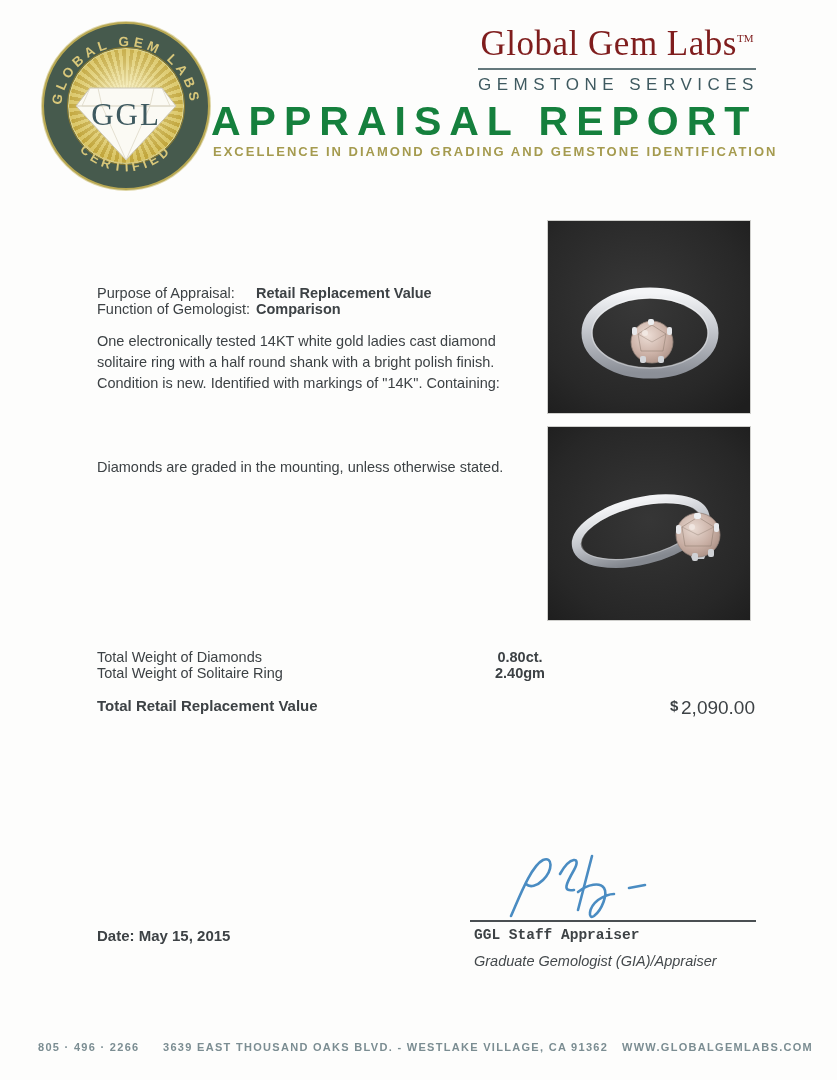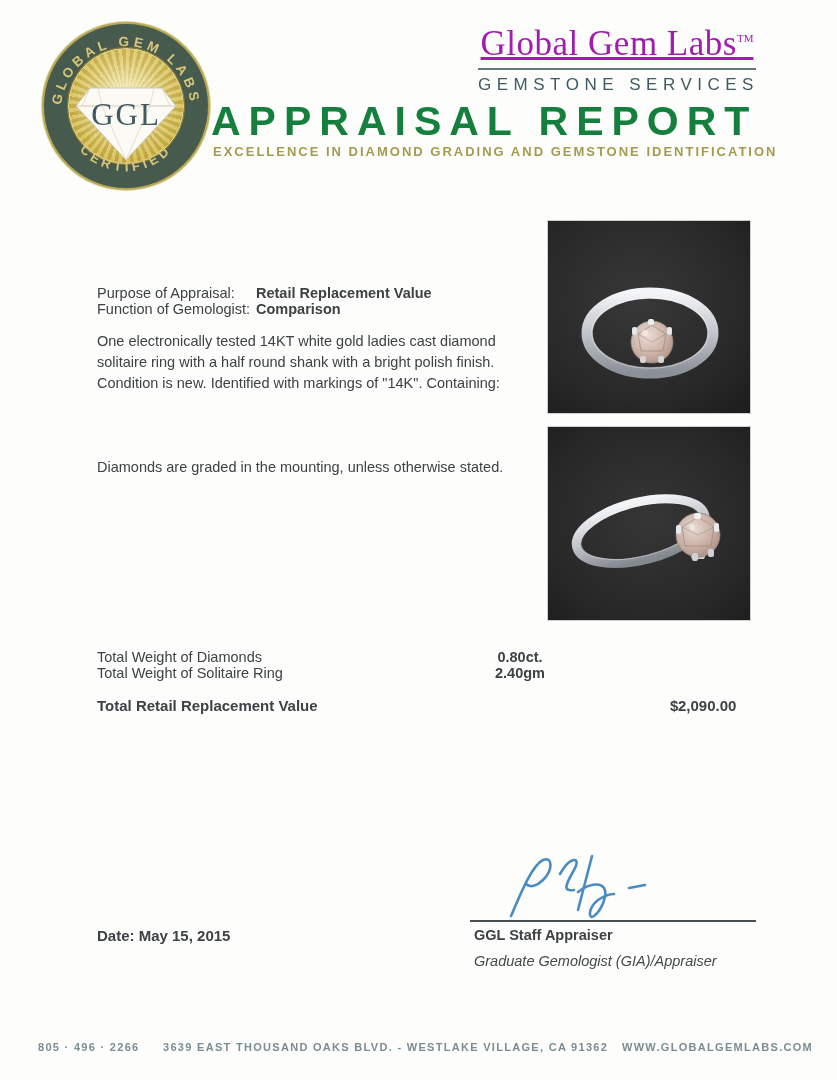--- a/index.html
+++ b/index.html
@@ -29,21 +29,21 @@
     border:1px solid #e5da92;
     box-shadow:0 0 0 1px #8a7a30;
   }
   .seal-art{position:absolute;left:0;top:0;}
   .seal-arc-text{font-family:"Liberation Sans", sans-serif;font-weight:bold;fill:#d8c77a;}
   .seal-ggl{font-family:"Liberation Serif", serif;fill:#3f5a60;}
   
   .brand-block{position:absolute;left:462px;top:24px;width:310px;text-align:center;}
   .brand{
     font-family:"Liberation Serif", serif;
-    font-size:35px;color:#a21caf;letter-spacing:.5px;white-space:nowrap;text-decoration:underline;
+    font-size:35px;color:#7f1d1d;letter-spacing:.5px;white-space:nowrap;
   }
   .brand sup{font-size:11px;letter-spacing:0;}
   .brand-rule{width:278px;height:1.5px;background:#64787c;margin:4px auto 5px;}
   .brand-sub{
     font-size:17px;color:#3f5a60;letter-spacing:5.5px;white-space:nowrap;
     margin-left:3px;
   }
   .report-title{
     position:absolute;left:211px;top:98px;
     font-size:41px;font-weight:bold;color:#15803d;letter-spacing:8px;white-space:nowrap;
@@ -61,25 +61,25 @@
     font-size:14.5px;line-height:21px;
   }
   
   .photo{position:absolute;left:548px;width:202px;box-shadow:0 0 0 1px #cfcfcc;}
   .photo svg{display:block;}
   
   .totals-label{position:absolute;left:97px;font-size:14.5px;}
   .totals-value{position:absolute;left:455px;width:130px;text-align:center;font-size:14.5px;font-weight:bold;}
   .total-row-label{position:absolute;left:97px;font-size:15px;font-weight:bold;}
   .total-currency{position:absolute;left:670px;font-size:15px;font-weight:bold;}
-  .total-amount{position:absolute;left:678px;width:77px;text-align:left;font-size:15px;font-weight:bold;}
+  .total-amount{position:absolute;left:678px;width:77px;text-align:right;font-size:19px;font-weight:normal;}
   
   .sig-svg{position:absolute;left:503px;top:850px;}
   .sig-rule{position:absolute;left:470px;top:920px;width:286px;height:1.5px;background:#4a4f52;}
-  .sig-name{position:absolute;left:474px;top:927px;font-size:14.5px;font-weight:bold;}
+  .sig-name{position:absolute;left:474px;top:927px;font-size:14.5px;font-weight:bold;font-family:Liberation Mono, monospace;}
   .sig-title{position:absolute;left:474px;top:945px;font-size:14.5px;font-style:italic;color:#44494c;margin-top:8px;}
   .date-line{position:absolute;left:97px;top:927px;font-size:15px;font-weight:bold;}
   
   .footer-item{
     position:absolute;top:1041px;
     font-size:11px;font-weight:bold;letter-spacing:1.3px;color:#7b8d92;white-space:nowrap;
   }
   .footer-phone{left:25px;padding-left:13px;}
   .footer-address{left:163px;}
   .footer-site{left:622px;}

